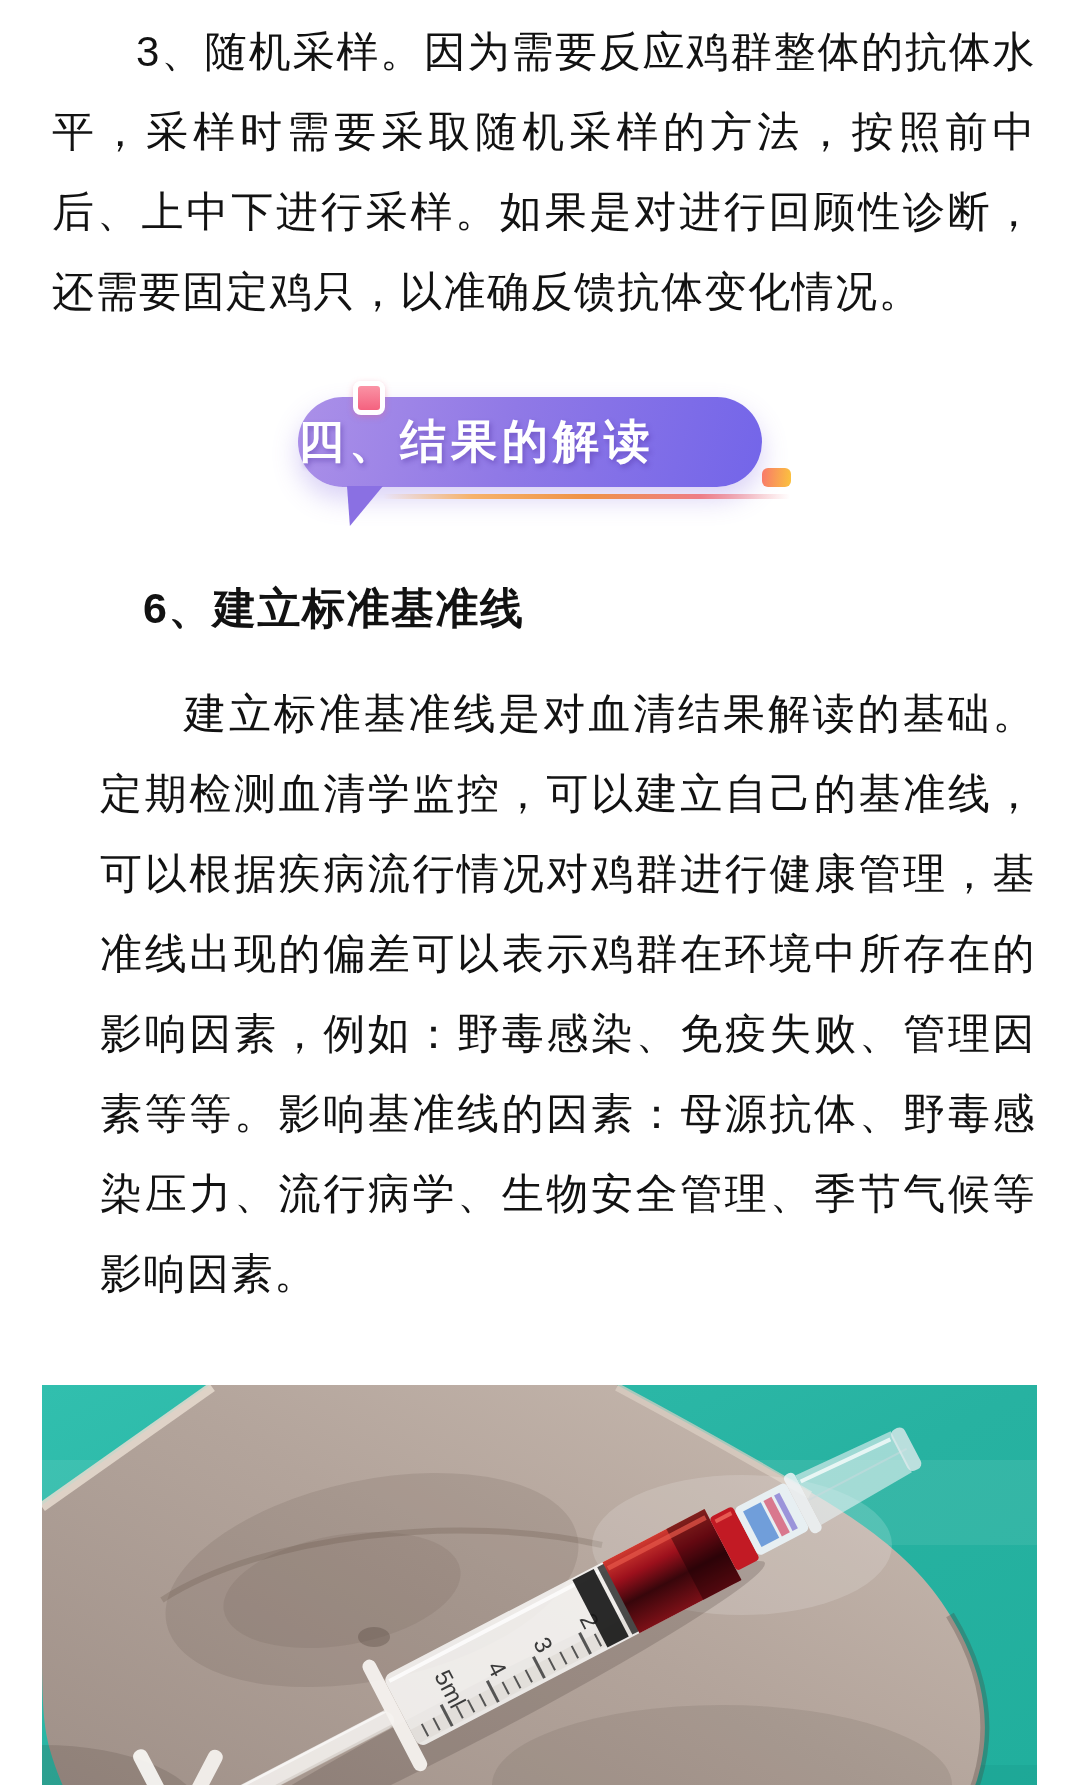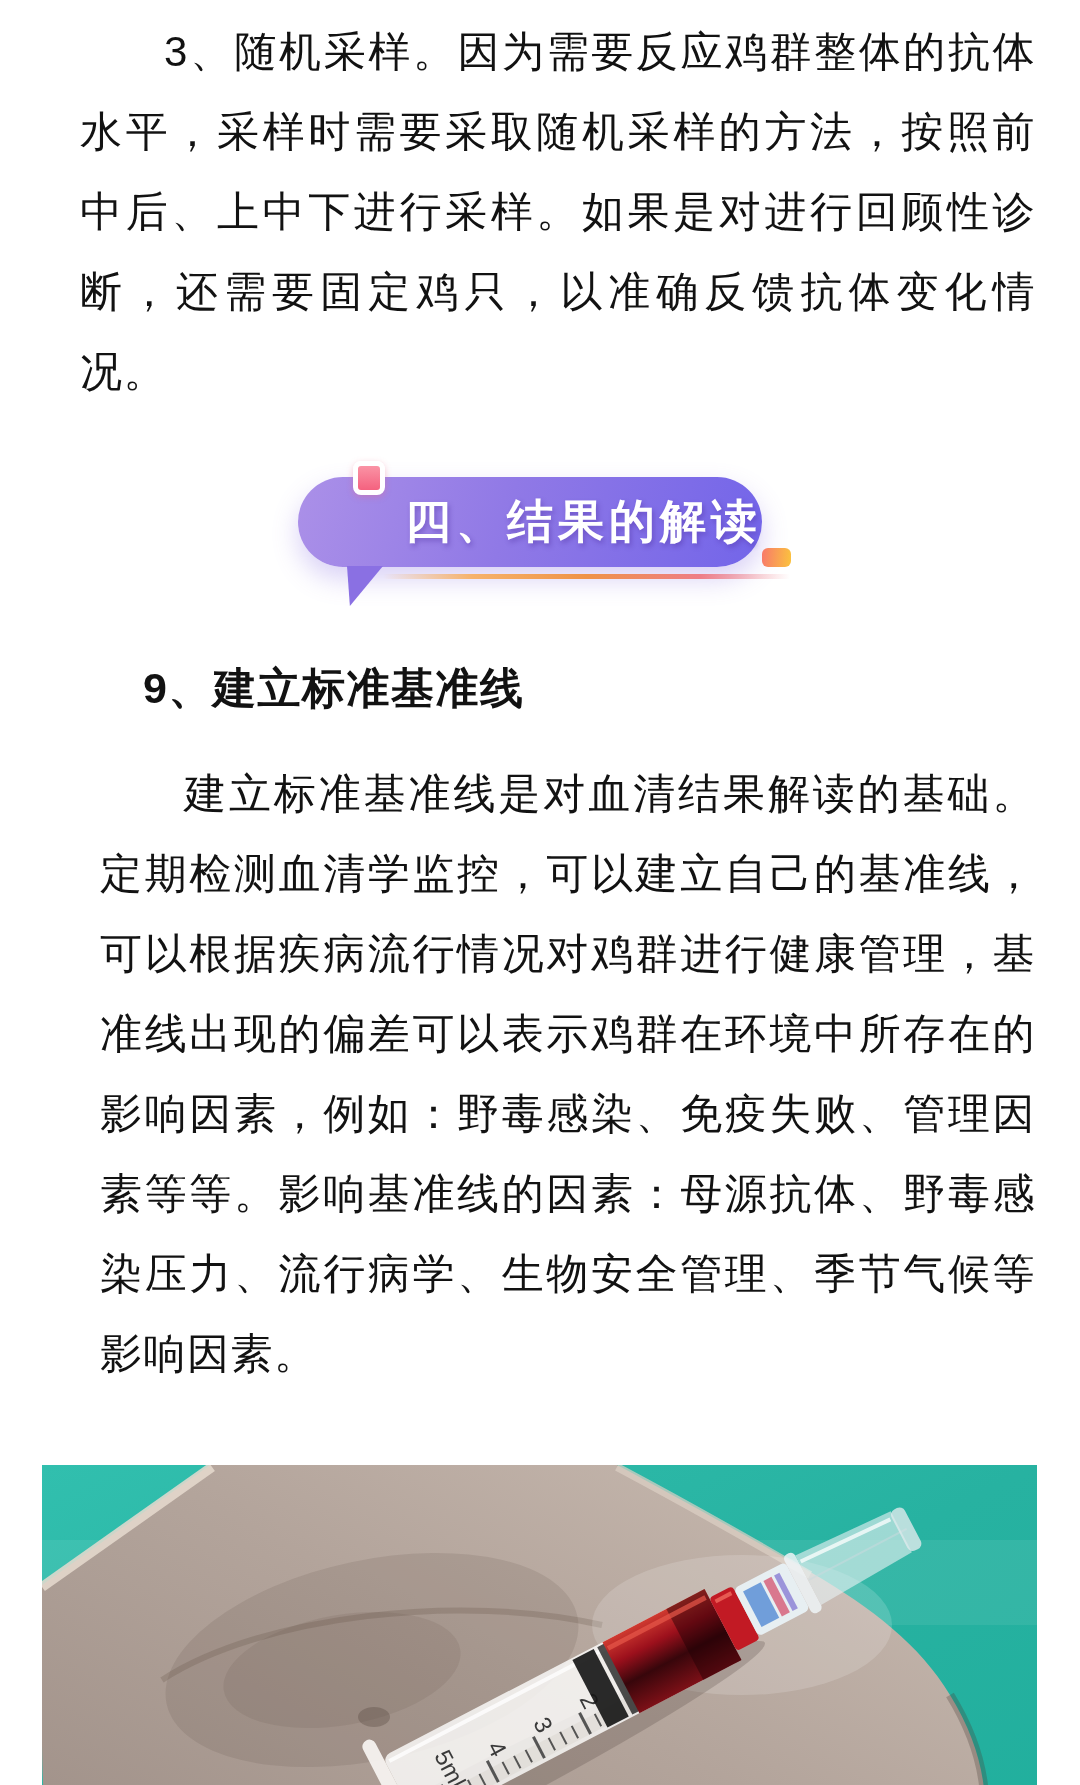--- a/index.html
+++ b/index.html
@@ -6,31 +6,31 @@
   body{
     width:1080px;height:1785px;overflow:hidden;background:#ffffff;
     font-family:"Liberation Sans","DejaVu Sans",sans-serif;color:#121212;
     position:relative;
   }
   .para{
     font-size:42px;line-height:80px;letter-spacing:1.5px;
     text-align:justify;text-indent:2em;
     padding:0 44px 0 52px;margin:0;
   }
-  .para1{padding-top:12px;margin-left:28px;}
+  .para1{padding-top:12px;}
   .para2{margin-top:41px;margin-left:48px;}
 
   
   .banner-wrap{
     position:relative;margin:65px 0 0 298px;width:464px;height:128px;
   }
   .pill{
     position:absolute;left:0;top:0;width:464px;height:90px;border-radius:46px;
     background:linear-gradient(105deg,#ab90e8 0%,#9079e6 45%,#7365e9 100%);
-    display:flex;align-items:center;justify-content:flex-end;
+    display:flex;align-items:center;justify-content:flex-start;
     box-shadow:0 12px 26px rgba(128,102,226,.30);
   }
   .pill-text{
     color:#ffffff;font-size:46px;font-weight:bold;letter-spacing:5px;
     text-shadow:2px 3px 5px rgba(82,52,165,.45);
     white-space:nowrap;
   }
   .pink-sq{
     position:absolute;left:55px;top:-16px;width:22px;height:24px;
     border:5px solid #ffffff;border-radius:8px;
@@ -71,21 +71,21 @@
 <div class="banner-wrap">
   <div class="pill">
     <span class="pill-text">四、结果的解读</span>
   </div>
   <div class="pink-sq"></div>
   <div class="tail"></div>
   <div class="underline"></div>
   <div class="orange-sq"></div>
 </div>
 
-<h2 class="heading">9、建立标准基准线</h2>
+<h2 class="heading">6、建立标准基准线</h2>
 
 <p class="para para2">建立标准基准线是对血清结果解读的基础。定期检测血清学监控，可以建立自己的基准线，可以根据疾病流行情况对鸡群进行健康管理，基准线出现的偏差可以表示鸡群在环境中所存在的影响因素，例如：野毒感染、免疫失败、管理因素等等。影响基准线的因素：母源抗体、野毒感染压力、流行病学、生物安全管理、季节气候等影响因素。</p>
 
 <svg class="photo" viewBox="0 0 995 500" preserveAspectRatio="none" xmlns="http://www.w3.org/2000/svg">
   <defs>
     <linearGradient id="teal" x1="0" y1="0" x2="1" y2="1">
       <stop offset="0" stop-color="#31bfae"></stop>
       <stop offset="0.5" stop-color="#27b2a1"></stop>
       <stop offset="1" stop-color="#1fae9c"></stop>
     </linearGradient>

